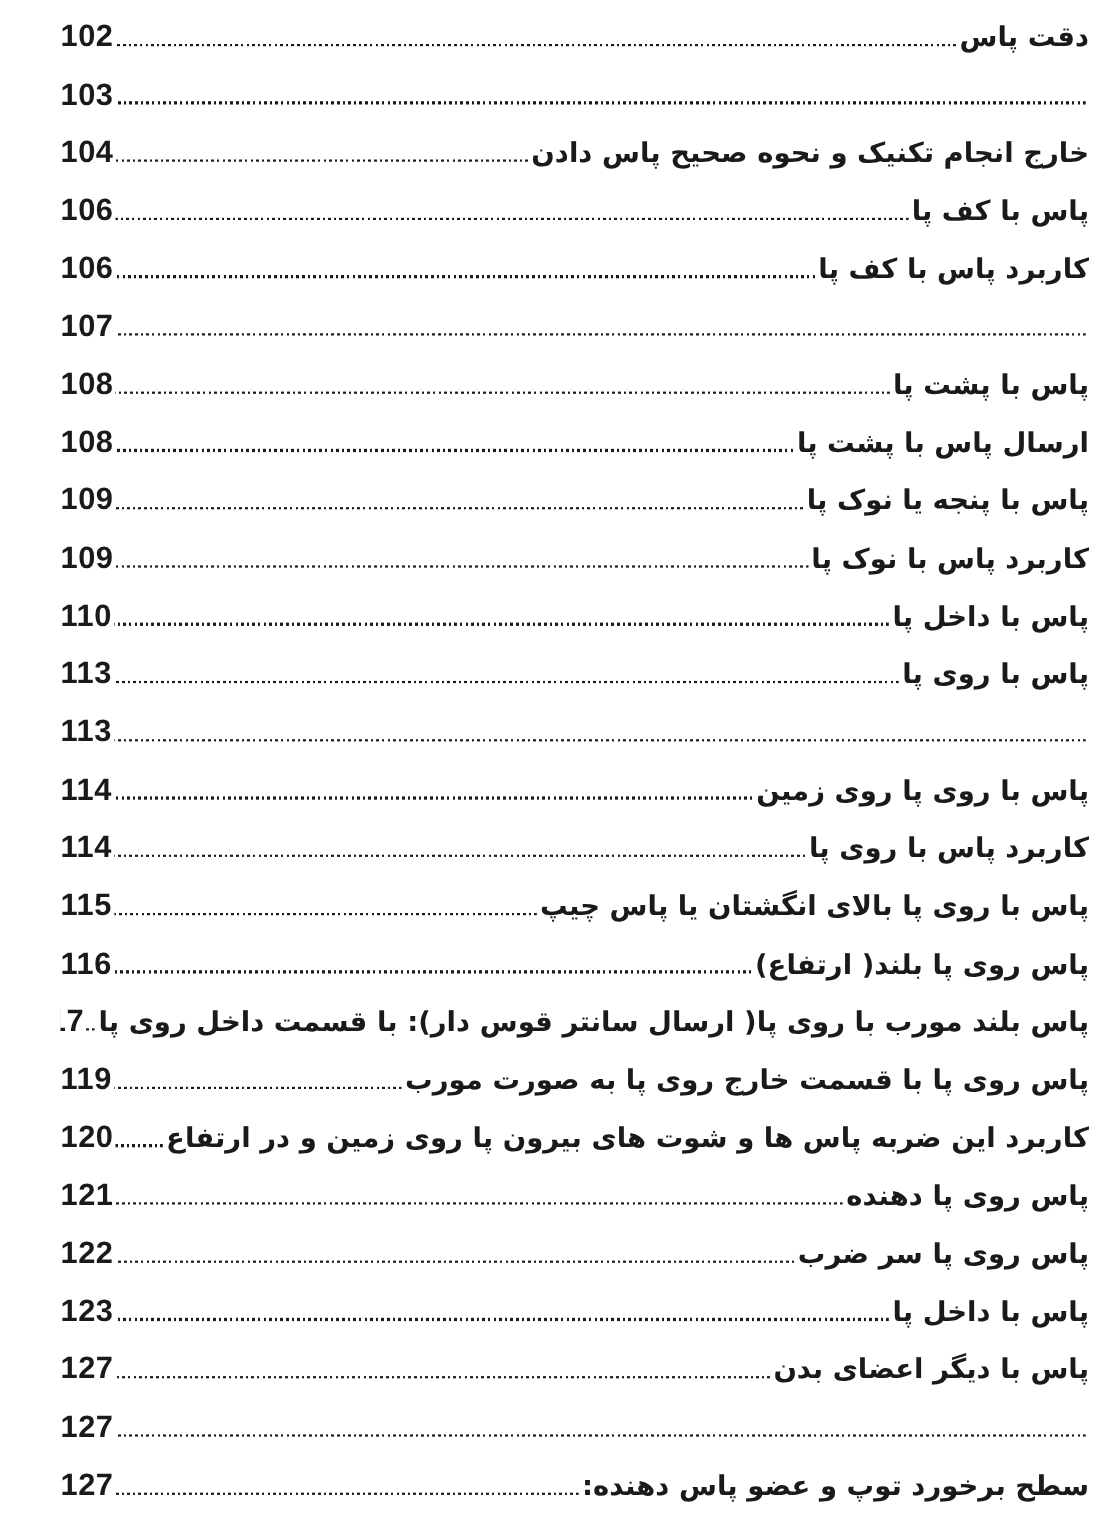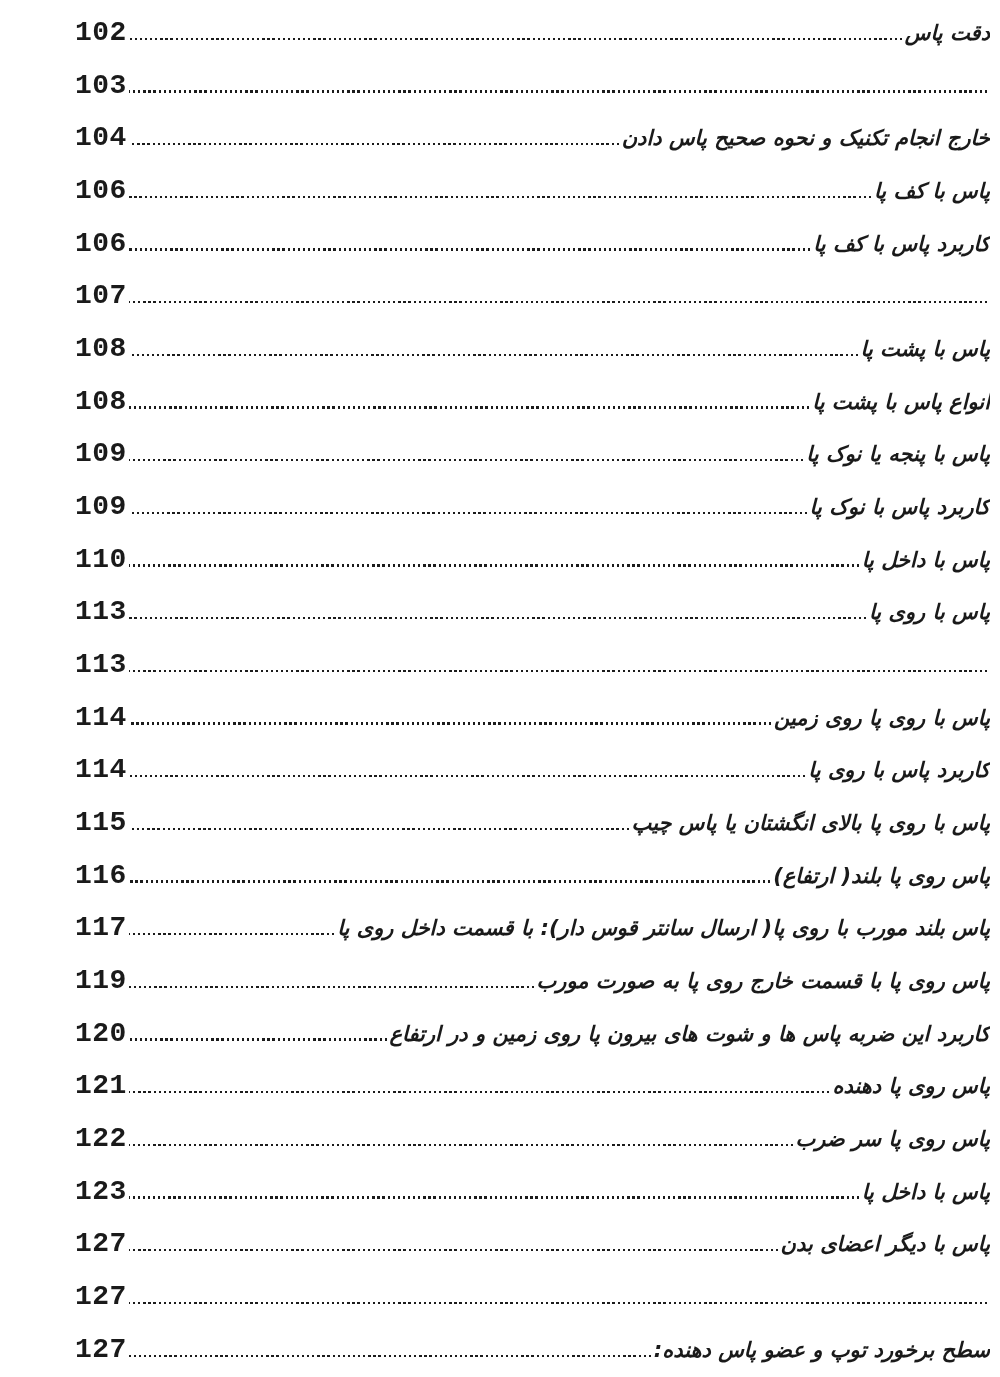--- a/index.html
+++ b/index.html
@@ -23,47 +23,45 @@
     display: block;
   }
   .toc-row {
     display: flex;
     flex-direction: row;
     align-items: baseline;
     height: 52.68px;
     overflow: hidden;
   }
   .toc-title {
-    font-size: 21px;
+    font-size: 25px;
     font-weight: bold;
     line-height: 52.68px;
     white-space: nowrap;
     flex: 0 0 auto;
     letter-spacing: 0px;
-    font-style: italic;
   }
   .toc-leader {
     flex: 1 1 auto;
     min-width: 8px;
     height: 2.3px;
     margin: 0 3px 0 2px;
     background-image: repeating-linear-gradient(to left, #1b1b1b 0 2.3px, transparent 2.3px 5.1px);
     background-repeat: repeat-x;
   }
   .toc-page-num {
-    font-family: Liberation Mono, monospace;
+    font-family: Liberation Sans, sans-serif;
     font-size: 28px;
     font-weight: bold;
     line-height: 52.68px;
     white-space: nowrap;
     direction: ltr;
     unicode-bidi: embed;
     letter-spacing: 0.5px;
     flex: 0 0 auto;
-    margin-left: 20px;
   }
 </style>
 </head>
 <body>
 
 <div class="page">
   <div class="toc-list">
   <div class="toc-row">
     <span class="toc-title">دقت پاس</span>
     <span class="toc-leader"></span>
@@ -98,21 +96,21 @@
     <span class="toc-page-num">107</span>
   </div>
 
   <div class="toc-row">
     <span class="toc-title">پاس با پشت پا</span>
     <span class="toc-leader"></span>
     <span class="toc-page-num">108</span>
   </div>
 
   <div class="toc-row">
-    <span class="toc-title">انواع پاس با پشت پا</span>
+    <span class="toc-title">ارسال پاس با پشت پا</span>
     <span class="toc-leader"></span>
     <span class="toc-page-num">108</span>
   </div>
 
   <div class="toc-row">
     <span class="toc-title">پاس با پنجه یا نوک پا</span>
     <span class="toc-leader"></span>
     <span class="toc-page-num">109</span>
   </div>
 

